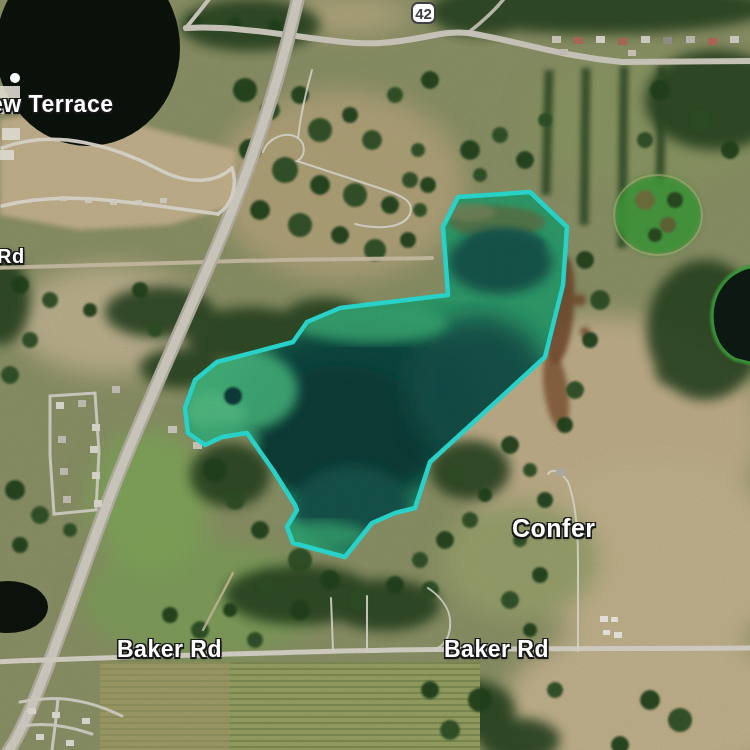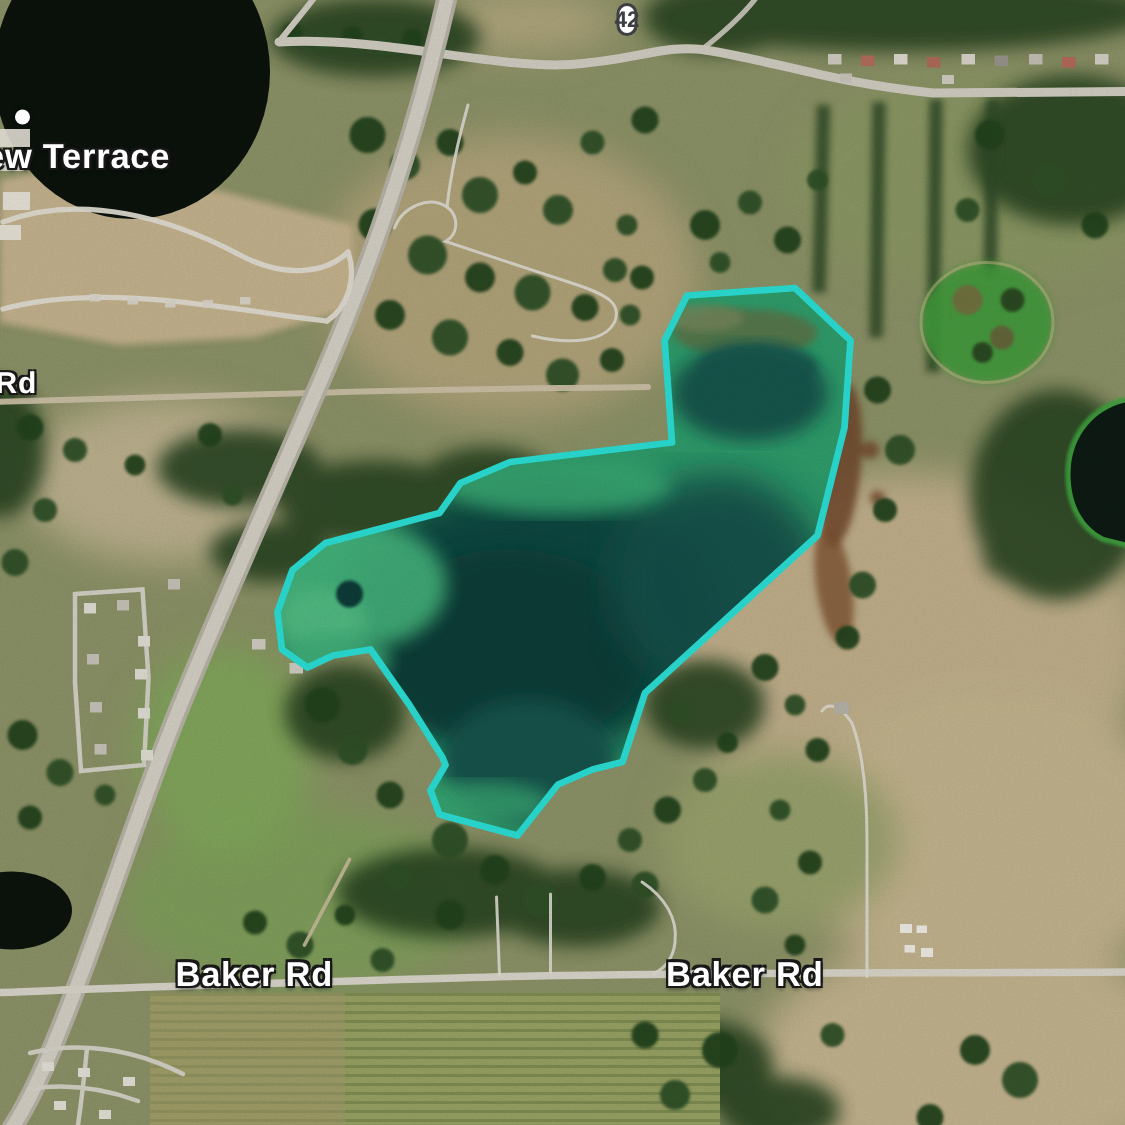--- a/index.html
+++ b/index.html
@@ -2,21 +2,21 @@
 <html><head>
 <meta charset="utf-8">
 <style>
   html,body{margin:0;padding:0;background:#222;}
   .stage{position:relative;width:750px;height:750px;overflow:hidden;background:#8B9166;
          font-family:"Liberation Sans", sans-serif;}
   .stage svg{position:absolute;left:0;top:0;}
   .lbl{position:absolute;color:#fff;font-weight:700;letter-spacing:.5px;white-space:nowrap;
        text-shadow:-1.5px -1.5px 0 #181818,1.5px -1.5px 0 #181818,-1.5px 1.5px 0 #181818,
                    1.5px 1.5px 0 #181818,0 2px 3px rgba(0,0,0,.55);}
-  .shield{position:absolute;left:411px;top:2px;width:14px;height:22px;background:#fff;
+  .shield{position:absolute;left:411px;top:2px;width:25px;height:22px;background:#fff;
           border:2.5px solid #3E3F42;border-radius:7px;display:flex;align-items:center;
           justify-content:center;font-weight:700;font-size:15px;color:#3E3F42;box-sizing:border-box;}
   .poi-dot{position:absolute;left:10px;top:73px;width:10px;height:10px;border-radius:50%;
            background:#fff;box-shadow:0 0 3px rgba(0,0,0,.7);}
 </style>
 </head>
 <body>
 
 <div class="stage">
 <svg width="750" height="750" viewBox="0 0 750 750">
@@ -318,20 +318,21 @@
     <path d="M458,197 L530,192 L567,227 L563,285 L545,357 L430,462 L415,508 L395,513 L372,523
              L345,557 L293,543 L287,527 L297,510 L295,505 L273,470 L247,433 L222,437 L205,445
              L188,433 L185,408 L195,380 L217,362 L293,342 L307,322 L340,308 L448,295 L445,253 L443,227 Z" fill="none" stroke="#2BDED4" stroke-width="4.5" stroke-linejoin="round" stroke-linecap="round"></path>
   </g>
 
   <rect width="750" height="750" filter="url(#noise)" opacity=".07"></rect>
 </svg>
 
   <div class="lbl" style="left:-10px;top:91px;font-size:23px;">ew Terrace</div>
   <div class="lbl" style="left:-3px;top:245px;font-size:20px;">Rd</div>
+  <div class="lbl" style="left:512px;top:514px;font-size:25px;">Confer</div>
   <div class="lbl" style="left:117px;top:636px;font-size:23px;">Baker Rd</div>
   <div class="lbl" style="left:444px;top:636px;font-size:23px;">Baker Rd</div>
 
   <div class="shield">
     <span>42</span>
   </div>
 
   <div class="poi-dot"></div>
 </div>
 

